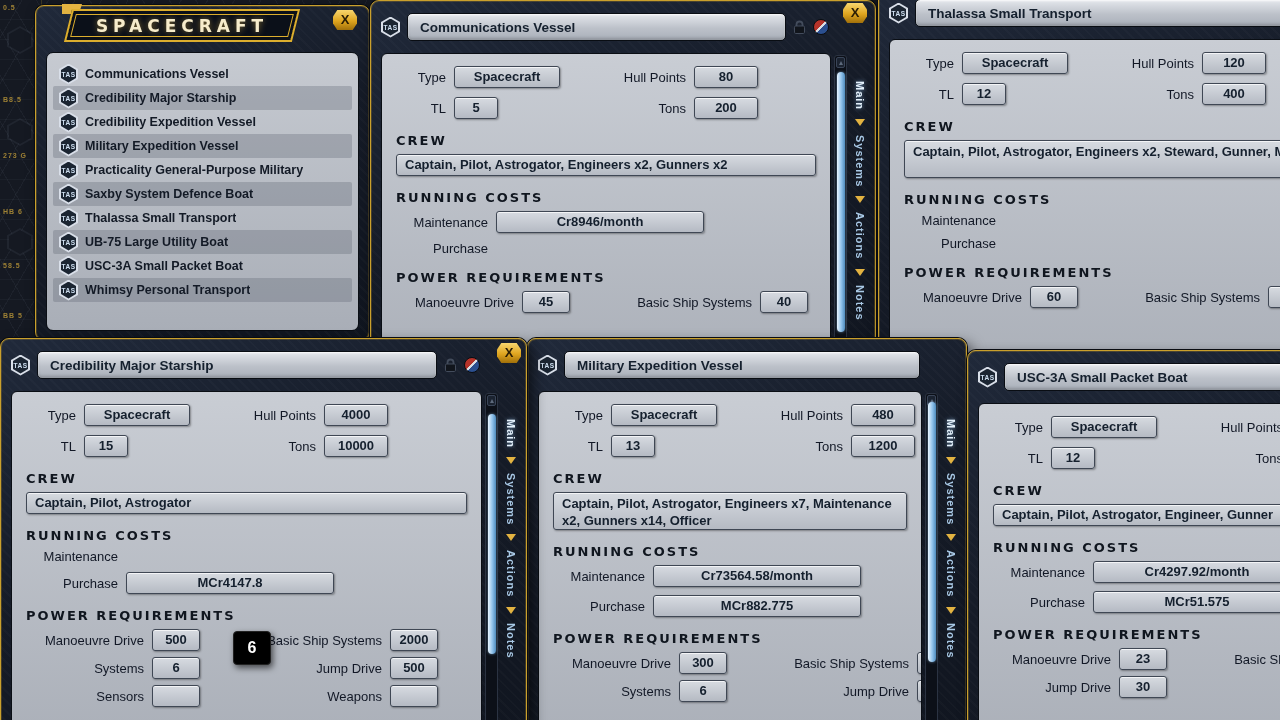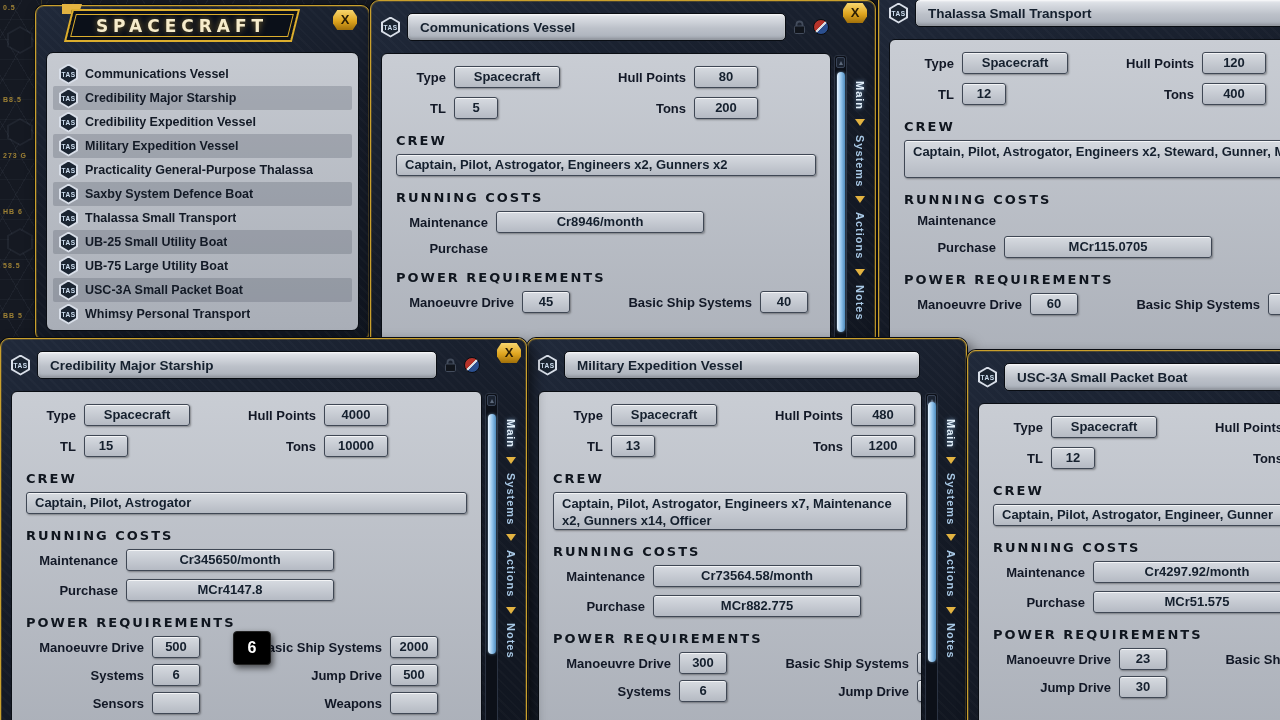--- a/index.html
+++ b/index.html
@@ -73,21 +73,21 @@
     box-shadow:inset 0 1px 2px rgba(255,255,255,.85), inset 0 -2px 3px rgba(0,0,0,.18); }
   .lock { flex:0 0 auto; display:flex; align-items:center; cursor:pointer; }
   .seal { flex:0 0 16px; width:16px; height:16px; border-radius:50%; cursor:pointer;
     border:1px solid #0a0d12;
     background:linear-gradient(135deg,#b5332a 0 45%,#d9dde2 45% 55%,#2b4f8f 55%); }
 
   .content { position:absolute; top:52px; left:10px; right:44px; bottom:6px;
     background:linear-gradient(#c9cdd4,#a9aeb7); border:1px solid #0a0e14;
     border-radius:6px; padding:12px 14px; overflow:hidden; }
 
-  .lbl { font-weight:bold; color:#121826; font-size:13px; text-align:right; white-space:nowrap; }
+  .lbl { font-weight:normal; color:#121826; font-size:13px; text-align:right; white-space:nowrap; }
   .box { display:block; height:22px; line-height:20px;
     background:linear-gradient(#d7dbe1,#b5bac3); border:1px solid #3f4754; border-radius:3px;
     box-shadow:inset 0 1px 0 rgba(255,255,255,.7), 1px 1px 2px rgba(0,0,0,.35);
     text-align:center; font-weight:bold; color:#15202e; font-size:13px;
     white-space:nowrap; overflow:hidden; cursor:text; }
   .frow2 { display:grid; grid-template-columns:50px 106px 24px 86px 64px; gap:0 8px;
     align-items:center; margin-bottom:9px; }
   .frow2 .sm { width:44px; }
   .sect { font-family:"DejaVu Sans", sans-serif; font-weight:bold; font-size:13px;
     letter-spacing:2px; color:#10161f; margin:14px 0 6px; }
@@ -168,39 +168,33 @@
     <div class="listitem">
       <span class="hex">
           <span class="hexlabel">TAS</span>
         </span>
       <span class="itemlabel">Military Expedition Vessel</span>
     </div>
     <div class="listitem">
       <span class="hex">
           <span class="hexlabel">TAS</span>
         </span>
-      <span class="itemlabel">Practicality General-Purpose Thalassa</span>
+      <span class="itemlabel">Practicality General-Purpose Military</span>
     </div>
     <div class="listitem">
       <span class="hex">
           <span class="hexlabel">TAS</span>
         </span>
       <span class="itemlabel">Saxby System Defence Boat</span>
     </div>
     <div class="listitem">
       <span class="hex">
           <span class="hexlabel">TAS</span>
         </span>
       <span class="itemlabel">Thalassa Small Transport</span>
-    </div>
-    <div class="listitem">
-      <span class="hex">
-          <span class="hexlabel">TAS</span>
-        </span>
-      <span class="itemlabel">UB-25 Small Utility Boat</span>
     </div>
     <div class="listitem">
       <span class="hex">
           <span class="hexlabel">TAS</span>
         </span>
       <span class="itemlabel">UB-75 Large Utility Boat</span>
     </div>
     <div class="listitem">
       <span class="hex">
           <span class="hexlabel">TAS</span>
@@ -306,21 +300,20 @@
       <span class="box">400</span>
     </div>
     <div class="sect">CREW</div>
     <div class="box crewbox tall">Captain, Pilot, Astrogator, Engineers x2, Steward, Gunner, Medic</div>
     <div class="sect">RUNNING COSTS</div>
     <div class="mrow">
       <span class="lbl">Maintenance</span>
     </div>
     <div class="mrow">
       <span class="lbl">Purchase</span>
-      <span class="box">MCr115.0705</span>
     </div>
     <div class="sect">POWER REQUIREMENTS</div>
     <div class="prow">
       <span class="lbl">Manoeuvre Drive</span>
       <span class="box">60</span>
       <span></span>
       <span class="lbl">Basic Ship Systems</span>
       <span class="box">80</span>
     </div>
   </div>
@@ -355,21 +348,20 @@
       <span class="box sm">15</span>
       <span></span>
       <span class="lbl">Tons</span>
       <span class="box">10000</span>
     </div>
     <div class="sect">CREW</div>
     <div class="box crewbox">Captain, Pilot, Astrogator</div>
     <div class="sect">RUNNING COSTS</div>
     <div class="mrow">
       <span class="lbl">Maintenance</span>
-      <span class="box">Cr345650/month</span>
     </div>
     <div class="mrow">
       <span class="lbl">Purchase</span>
       <span class="box">MCr4147.8</span>
     </div>
     <div class="sect">POWER REQUIREMENTS</div>
     <div class="prow">
       <span class="lbl">Manoeuvre Drive</span>
       <span class="box">500</span>
       <span></span>

